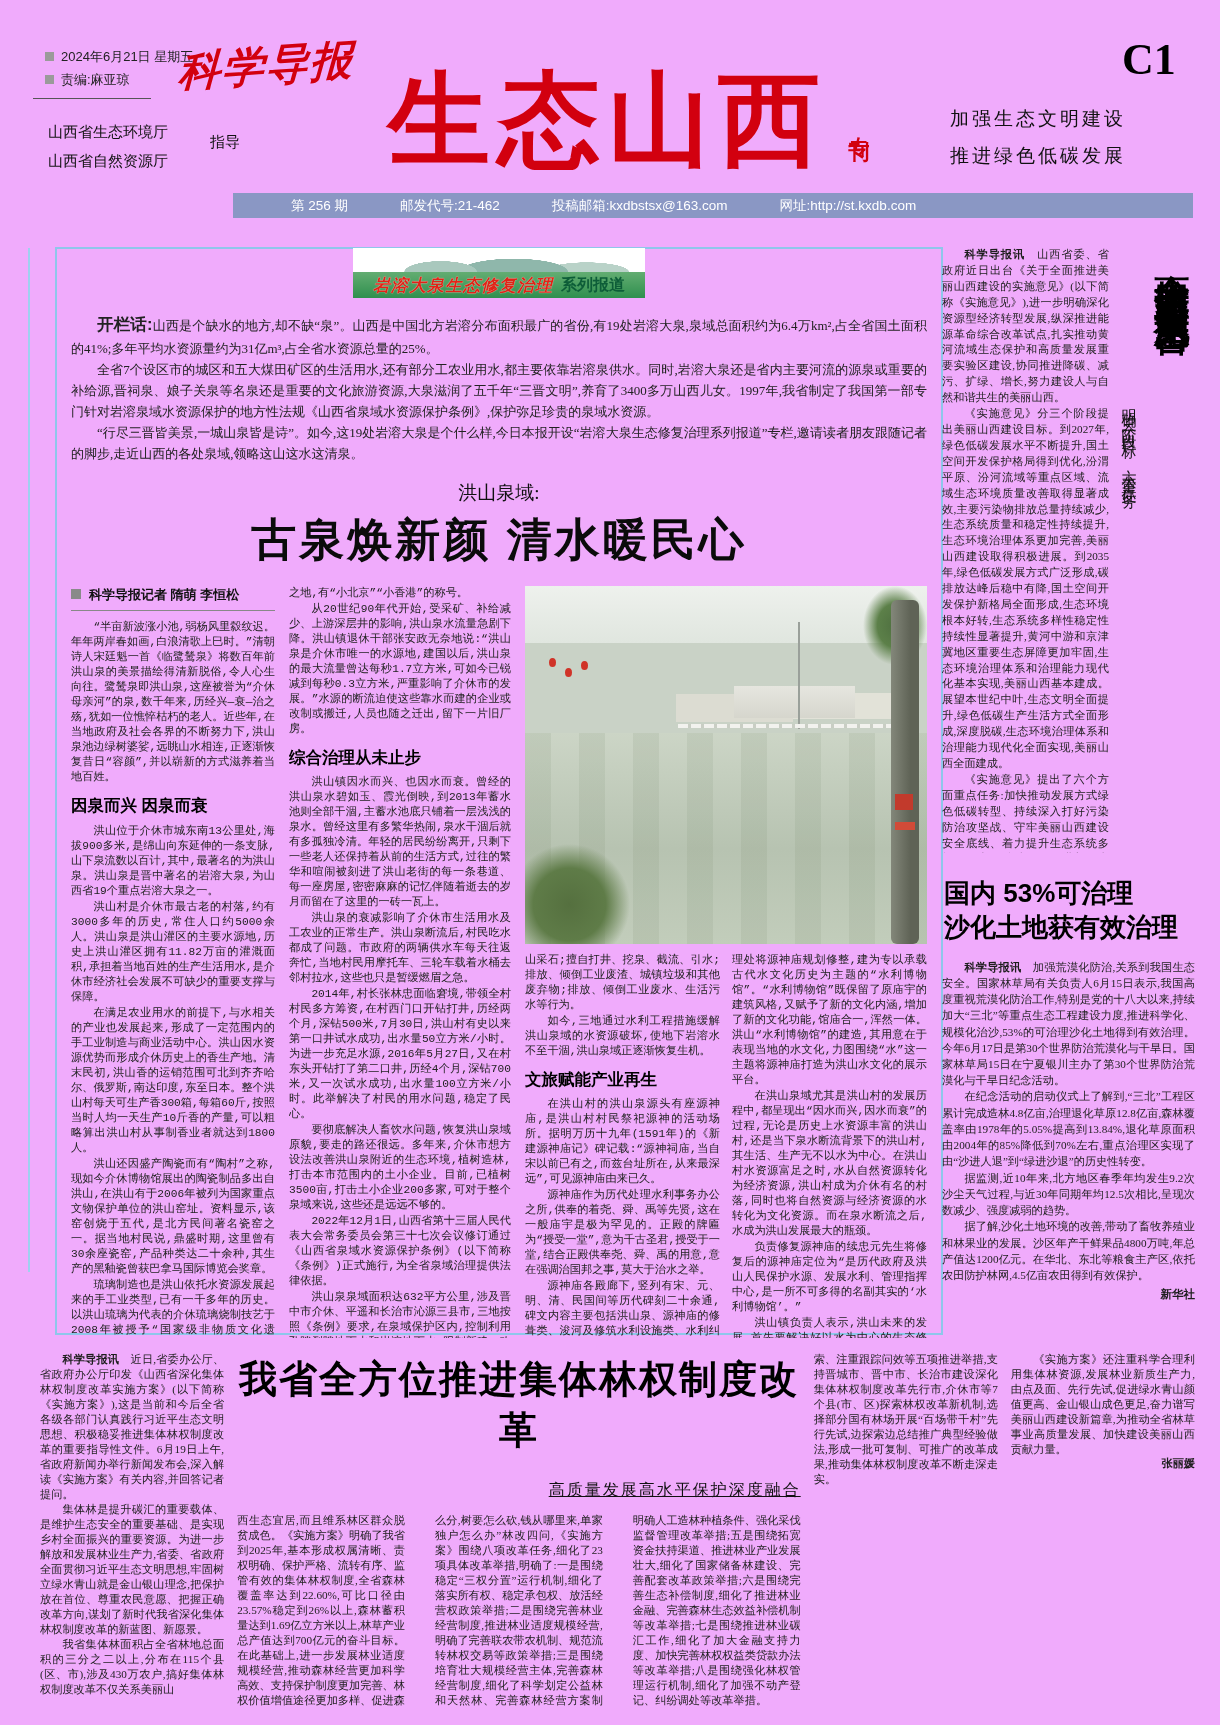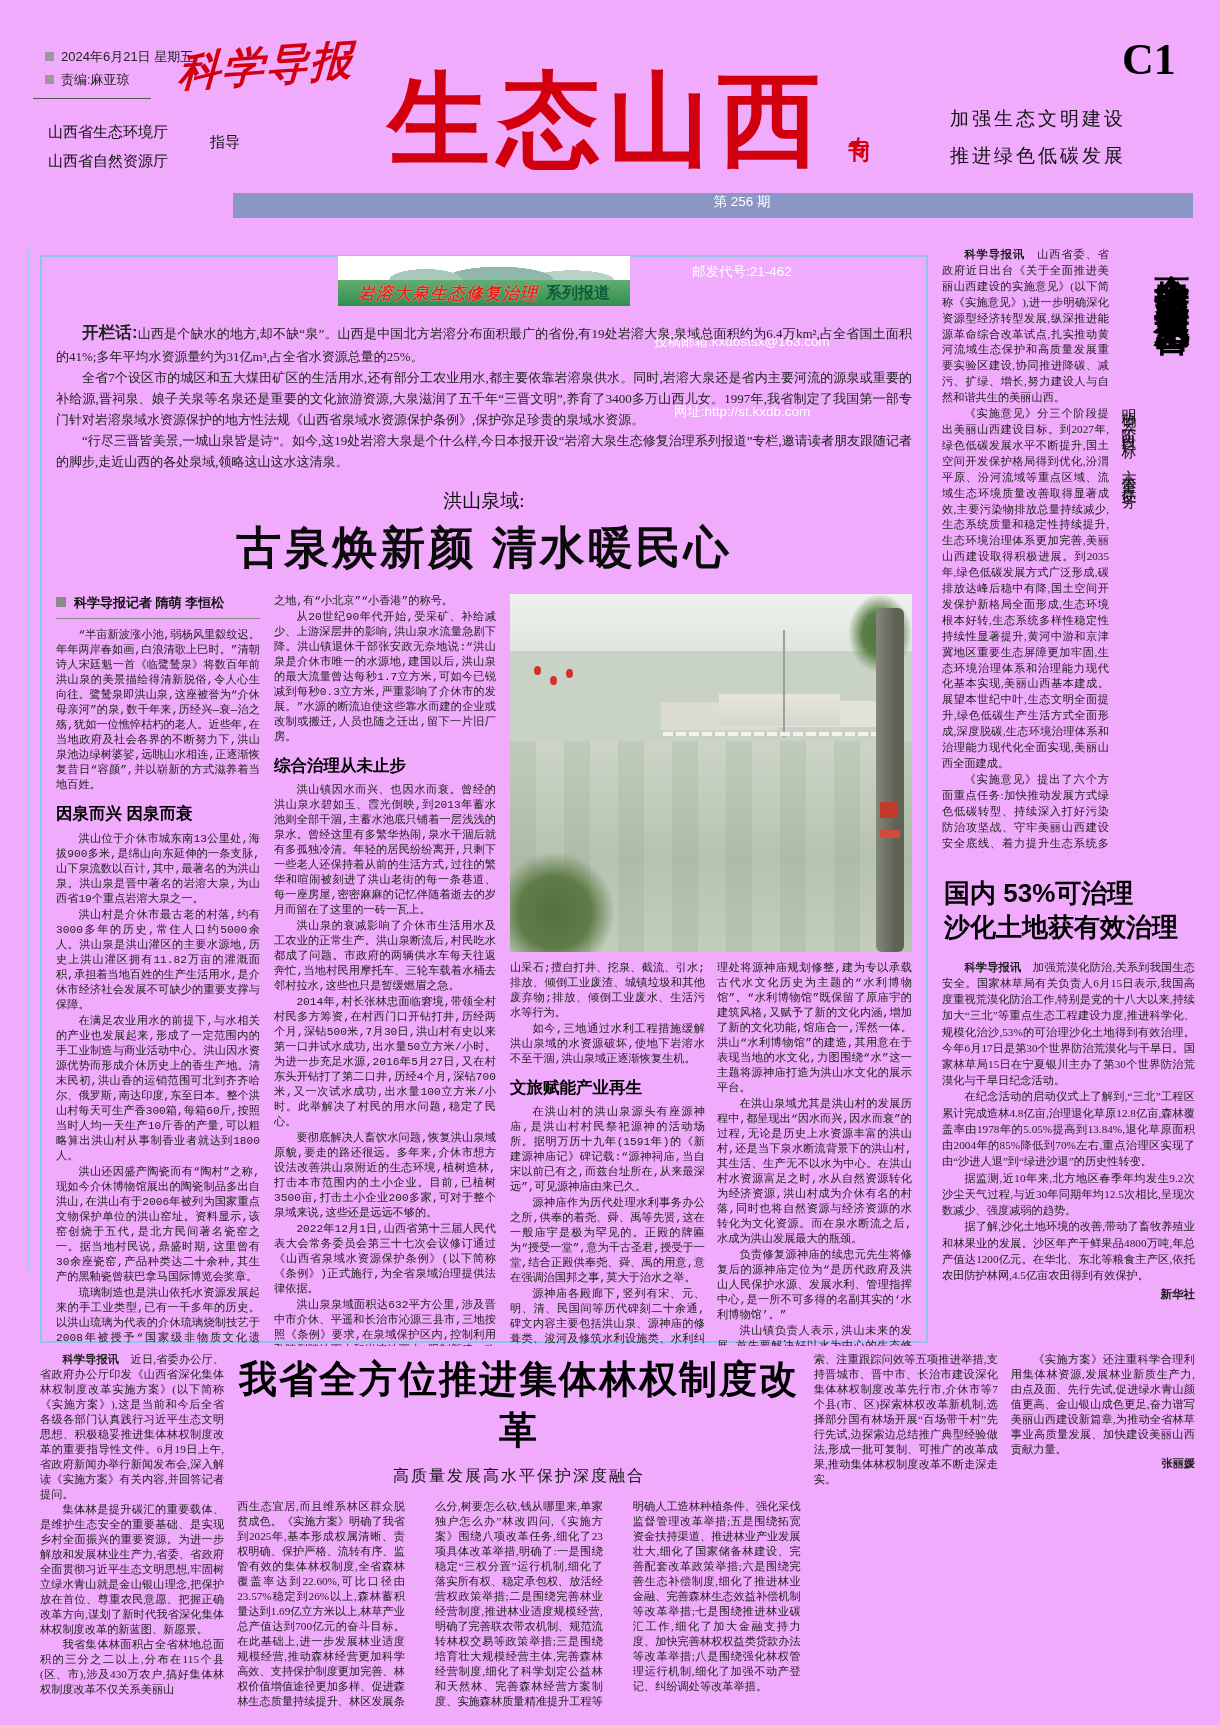--- a/index.html
+++ b/index.html
@@ -14,25 +14,25 @@
             transform:rotate(-4deg) skewX(-6deg);font-style:italic;letter-spacing:2px;}
   .guide{position:absolute;left:48px;top:118px;font-size:15px;line-height:1.9;color:#111;}
   .guide-label{position:absolute;left:210px;top:133px;font-size:15px;color:#111;}
   .bigtitle{position:absolute;left:388px;top:70px;font-size:102px;font-weight:900;color:#d2000f;
             letter-spacing:8px;line-height:1;}
   .zhuankan{position:absolute;left:845px;top:120px;font-size:21px;color:#d2000f;writing-mode:vertical-rl;
             text-orientation:upright;letter-spacing:4px;font-weight:bold;}
   .slogan{position:absolute;left:950px;top:100px;font-size:19px;letter-spacing:3px;line-height:1.95;color:#111;}
   .pageno{position:absolute;left:1122px;top:34px;font-size:44px;font-weight:bold;color:#000;}
   .infobar{position:absolute;left:233px;top:193px;width:960px;height:25px;background:#8a97c4;color:#fff;
-           font-size:13.5px;display:flex;align-items:center;gap:52px;padding-left:58px;box-sizing:border-box;flex-direction:column;}
+           font-size:13.5px;display:flex;align-items:center;gap:52px;padding-left:58px;box-sizing:border-box;}
   
   .leftline{position:absolute;left:28px;top:248px;width:2px;height:1024px;background:#9fd0ef;}
-  .mainbox{position:absolute;left:40px;top:247px;width:888px;height:1088px;border:2px solid #8ec6ea;
-           box-sizing:border-box;padding:0 14px;margin-top:8px;}
+  .mainbox{position:absolute;left:55px;top:247px;width:888px;height:1088px;border:2px solid #8ec6ea;
+           box-sizing:border-box;padding:0 14px;}
   .banner{position:absolute;left:50%;top:-1px;transform:translateX(-50%);width:292px;height:50px;}
   .banner .mtn{height:24px;background:
       radial-gradient(60px 18px at 30% 100%, #a9c8bd 0 60%, transparent 61%),
       radial-gradient(90px 22px at 55% 100%, #8fb7ab 0 60%, transparent 61%),
       radial-gradient(70px 16px at 80% 100%, #b9d2c8 0 60%, transparent 61%),
       #ffffff;}
   .banner .bar{height:26px;background:linear-gradient(#63ad72,#2f8f4e);display:flex;align-items:center;
       justify-content:center;gap:8px;}
   .banner .series{color:#e02417;font-weight:bold;font-style:italic;font-size:17px;letter-spacing:1px;
       text-shadow:0 0 1px #fff;}
@@ -104,21 +104,21 @@
   .side2-body .lead{font-weight:900;font-family:"Liberation Sans","DejaVu Sans",sans-serif;}
   
   .bottom{position:absolute;left:40px;top:1352px;width:1155px;height:356px;display:flex;gap:13px;}
   .bcol{flex:1;font-size:11.2px;line-height:1.34;text-align:justify;overflow:hidden;}
   .bcol p{margin:0;text-indent:2em;}
   .bcol p.noind{text-indent:0;}
   .bcol .lead{font-weight:900;font-family:"Liberation Sans","DejaVu Sans",sans-serif;}
   .bmid{flex:3.06;display:flex;flex-direction:column;}
   .bhead{text-align:center;font-size:38px;font-weight:900;letter-spacing:2px;margin-top:2px;
          font-family:"Liberation Sans","DejaVu Sans",sans-serif;color:#000;}
-  .bsub{text-align:center;font-size:16px;letter-spacing:2px;margin:10px 0 12px 0;color:#111;}
+  .bsub{text-align:right;font-size:16px;letter-spacing:2px;margin:24px 0 12px 0;color:#111;text-decoration:underline;}
   .bmidcols{display:flex;gap:30px;flex:1;overflow:hidden;}
   .bsign{text-align:right;font-weight:bold;margin-top:0;font-family:Liberation Mono, monospace;}
 </style>
 </head>
 <body>
 
 <div id="paper">
 
   <div class="hdr-date sans">
     <div><span class="sq"></span><span>2024年6月21日 星期五</span></div>

